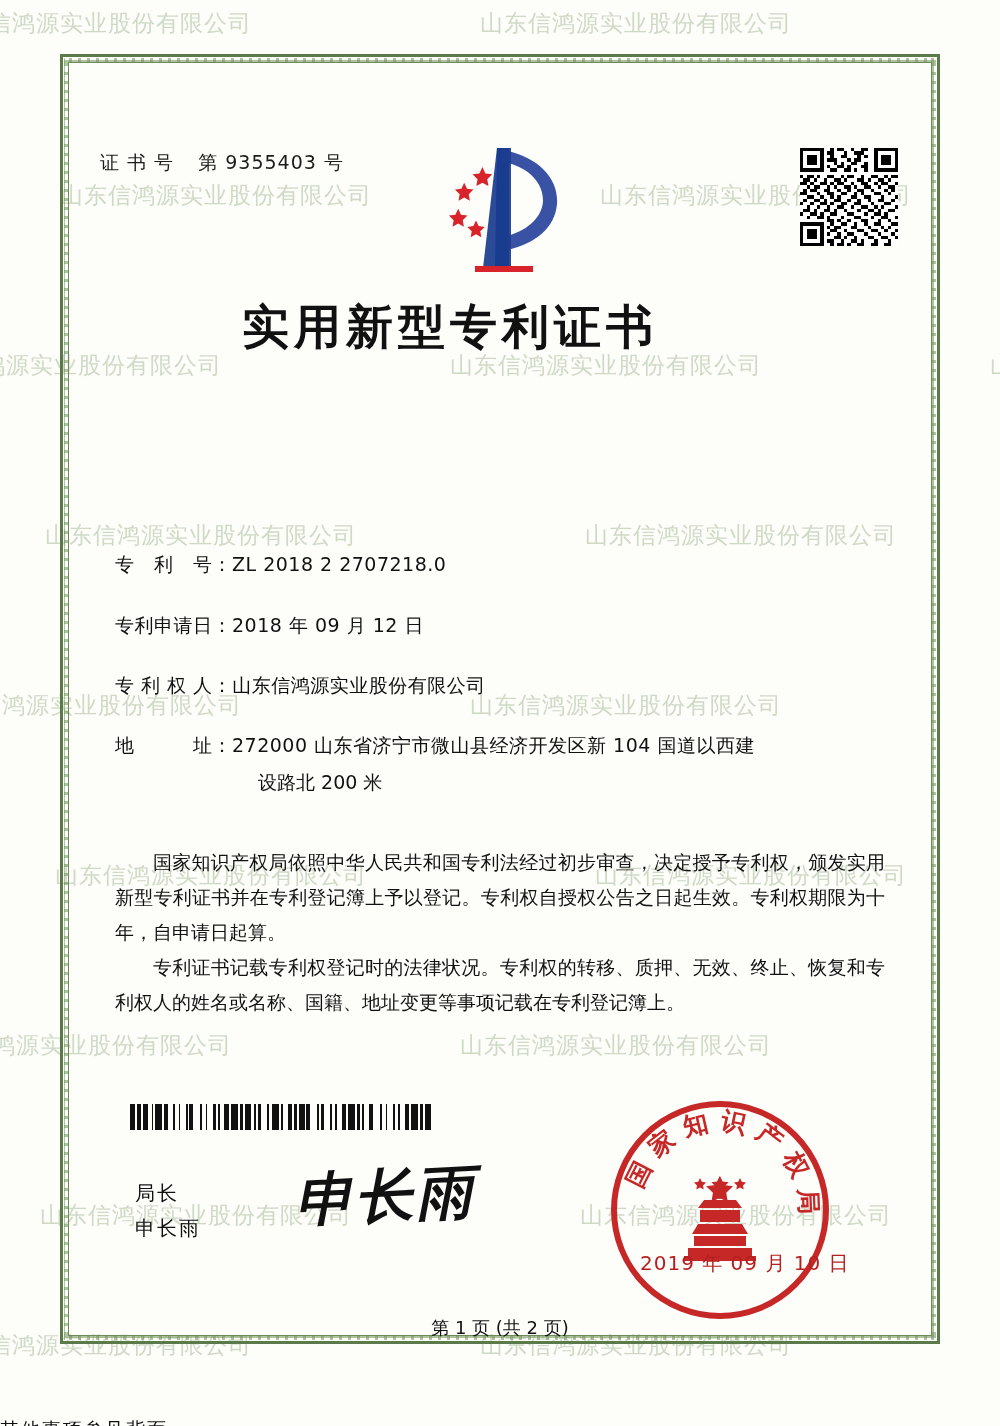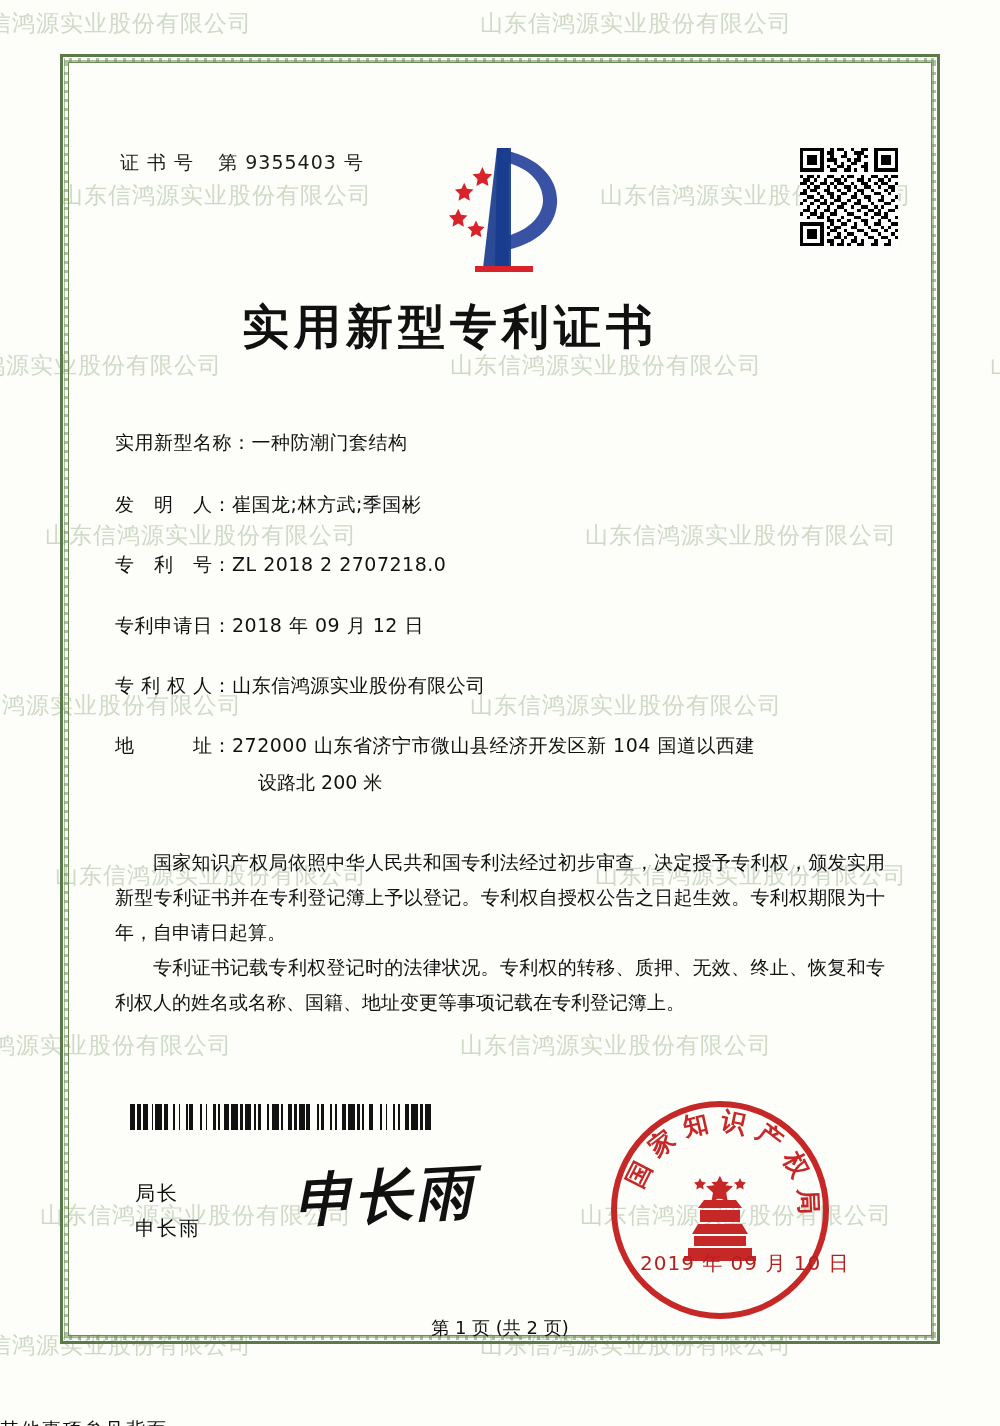--- a/index.html
+++ b/index.html
@@ -78,21 +78,20 @@
     left: 0; top: 0; right: 0; bottom: 0;
   }
 
   .cert-no {
     position: absolute;
     left: 100px;
     top: 150px;
     font-size: 19px;
     color: #1b1b1b;
     letter-spacing: 1px;
-    margin-left: 20px;
   }
 
   
   .logo {
     position: absolute;
     left: 437px;
     top: 140px;
     width: 135px;
     height: 140px;
   }
@@ -468,27 +467,21 @@
             <rect x="14" y="28" width="1" height="1"></rect>
             <rect x="17" y="28" width="2" height="1"></rect>
             <rect x="21" y="28" width="2" height="1"></rect>
             <rect x="25" y="28" width="2" height="1"></rect>
         </g>
       </svg>
     </div>
 
     <div class="title">实用新型专利证书</div>
 
-    <div class="field" style="left:115px; top:430px;">
-      <span class="f-label">实用新型名称：</span><span class="f-value">一种防潮门套结构</span>
-    </div>
-
-    <div class="field" style="left:115px; top:492px;">
-      <span class="f-label">发　明　人：</span><span class="f-value">崔国龙;林方武;季国彬</span>
-    </div>
+
 
     <div class="field" style="left:115px; top:552px;">
       <span class="f-label">专　利　号：</span><span class="f-value">ZL 2018 2 2707218.0</span>
     </div>
 
     <div class="field" style="left:115px; top:613px;">
       <span class="f-label">专利申请日：</span><span class="f-value">2018 年 09 月 12 日</span>
     </div>
 
     <div class="field" style="left:115px; top:673px;">

